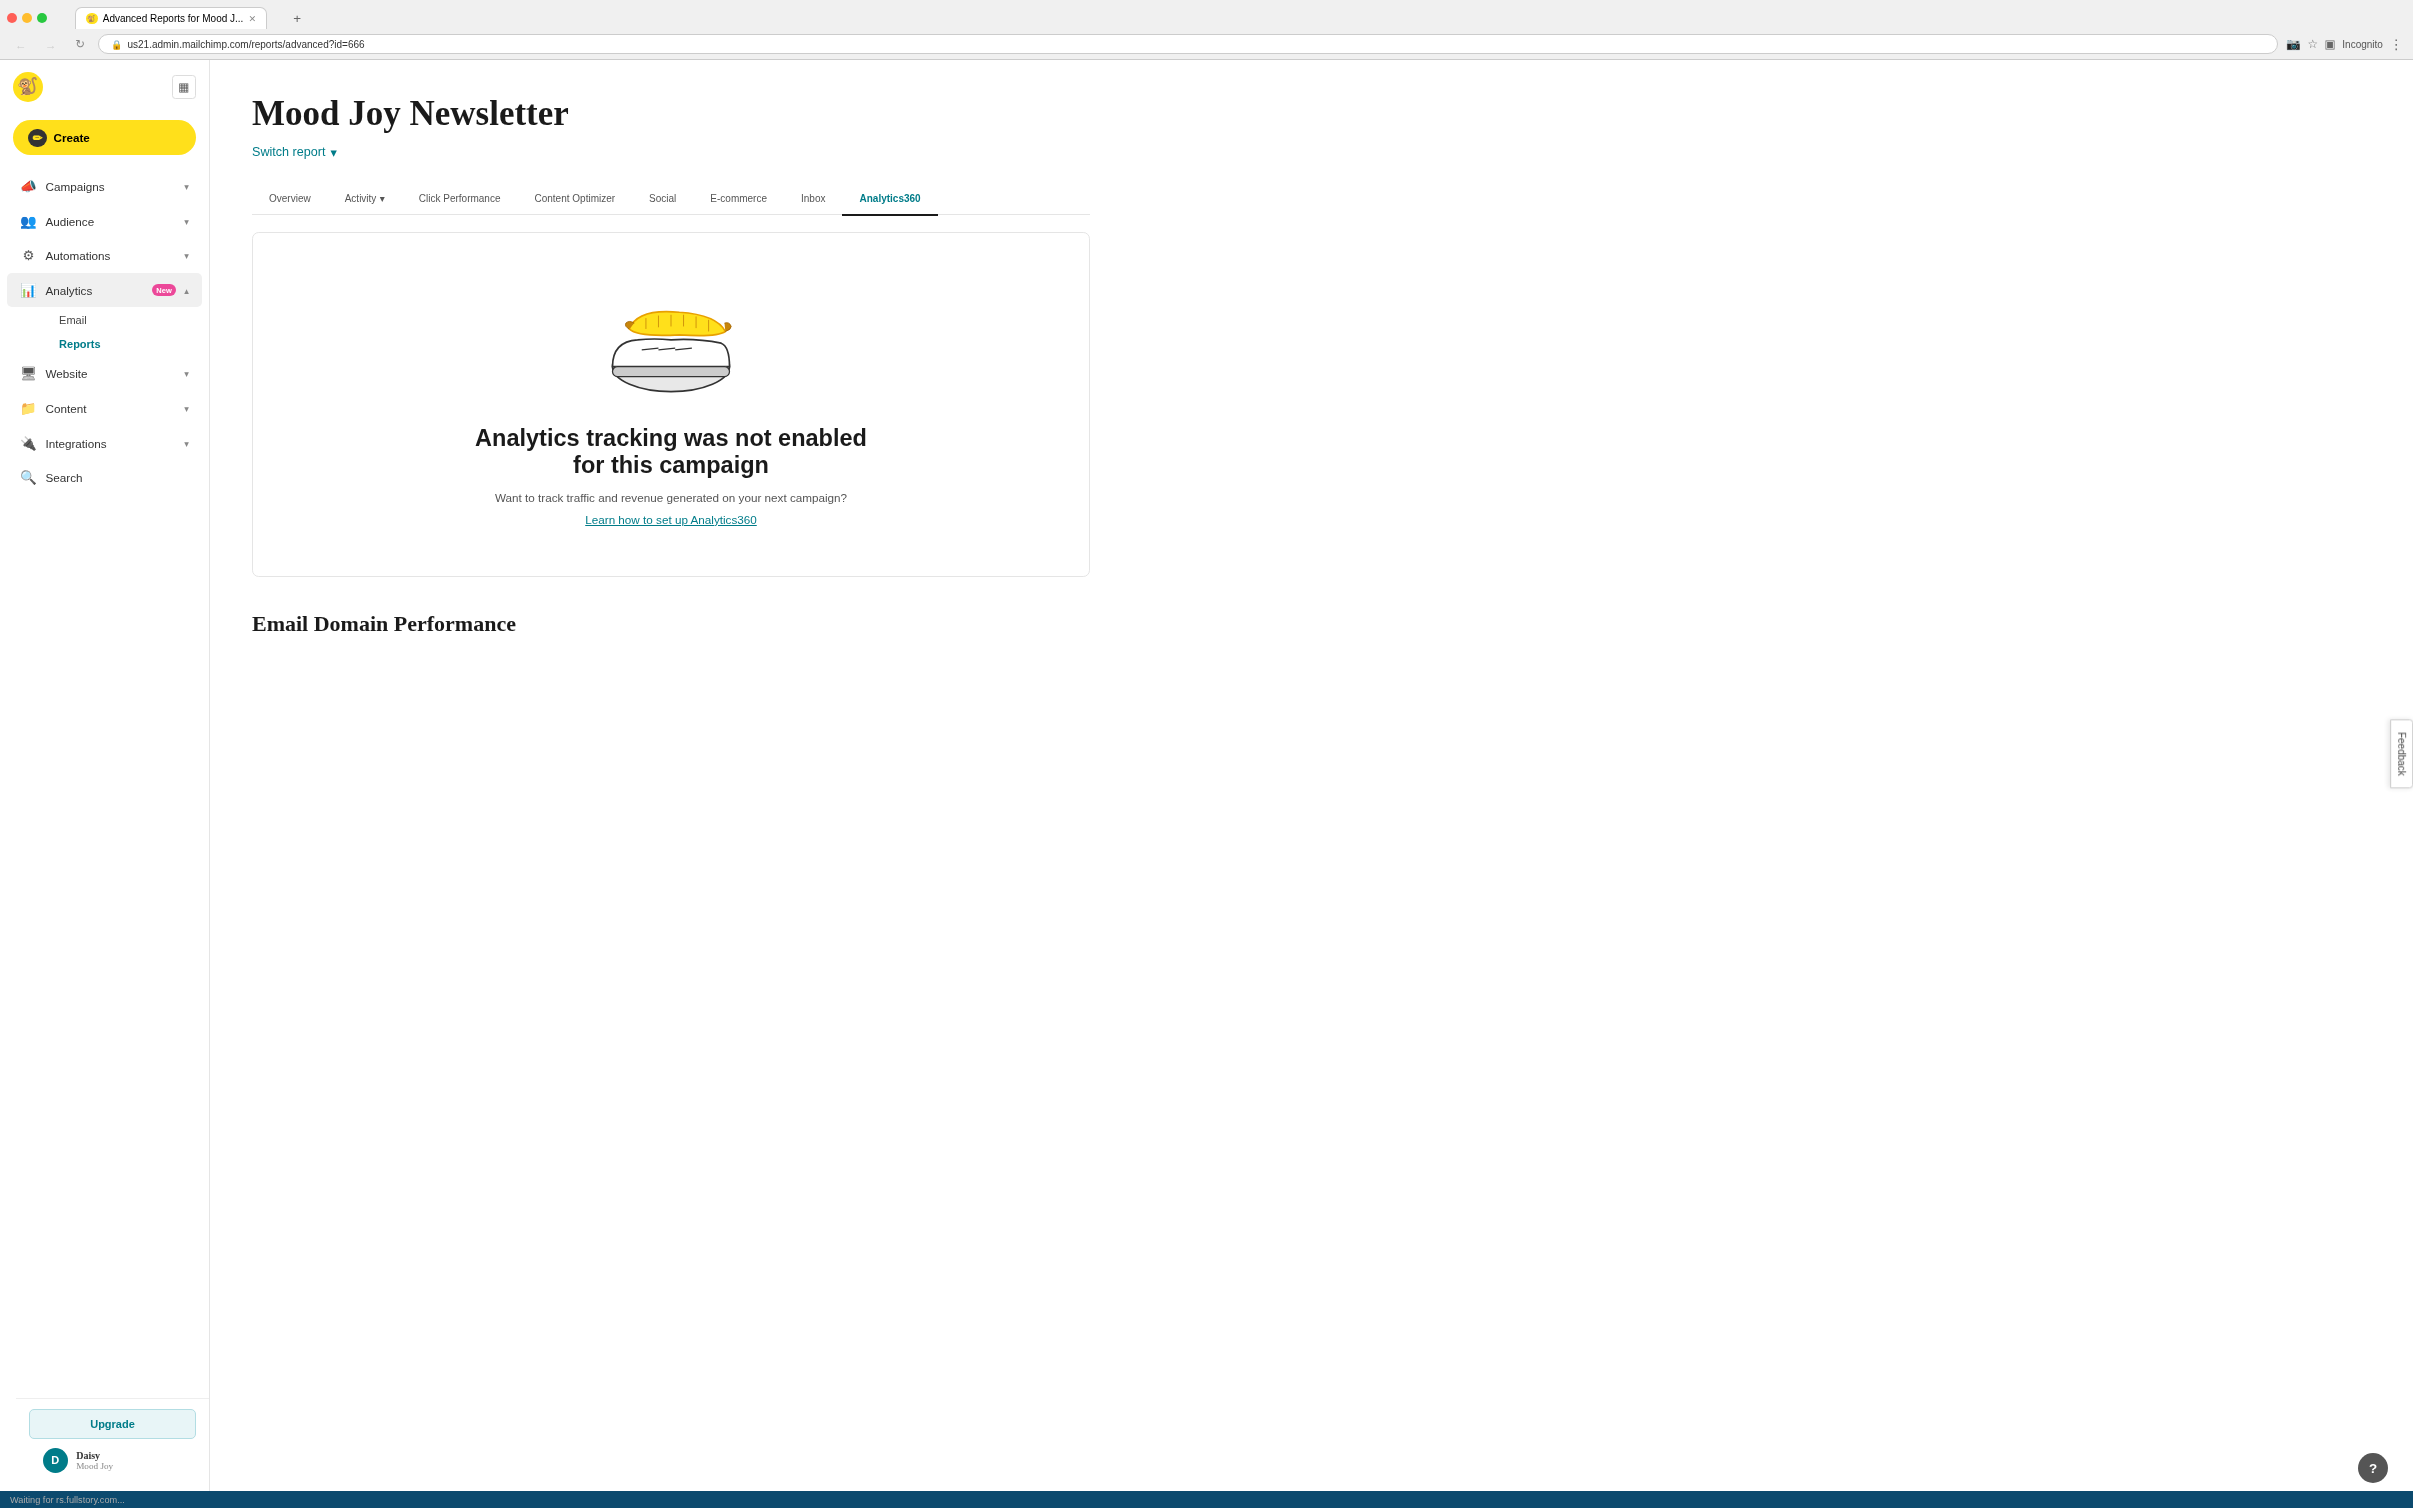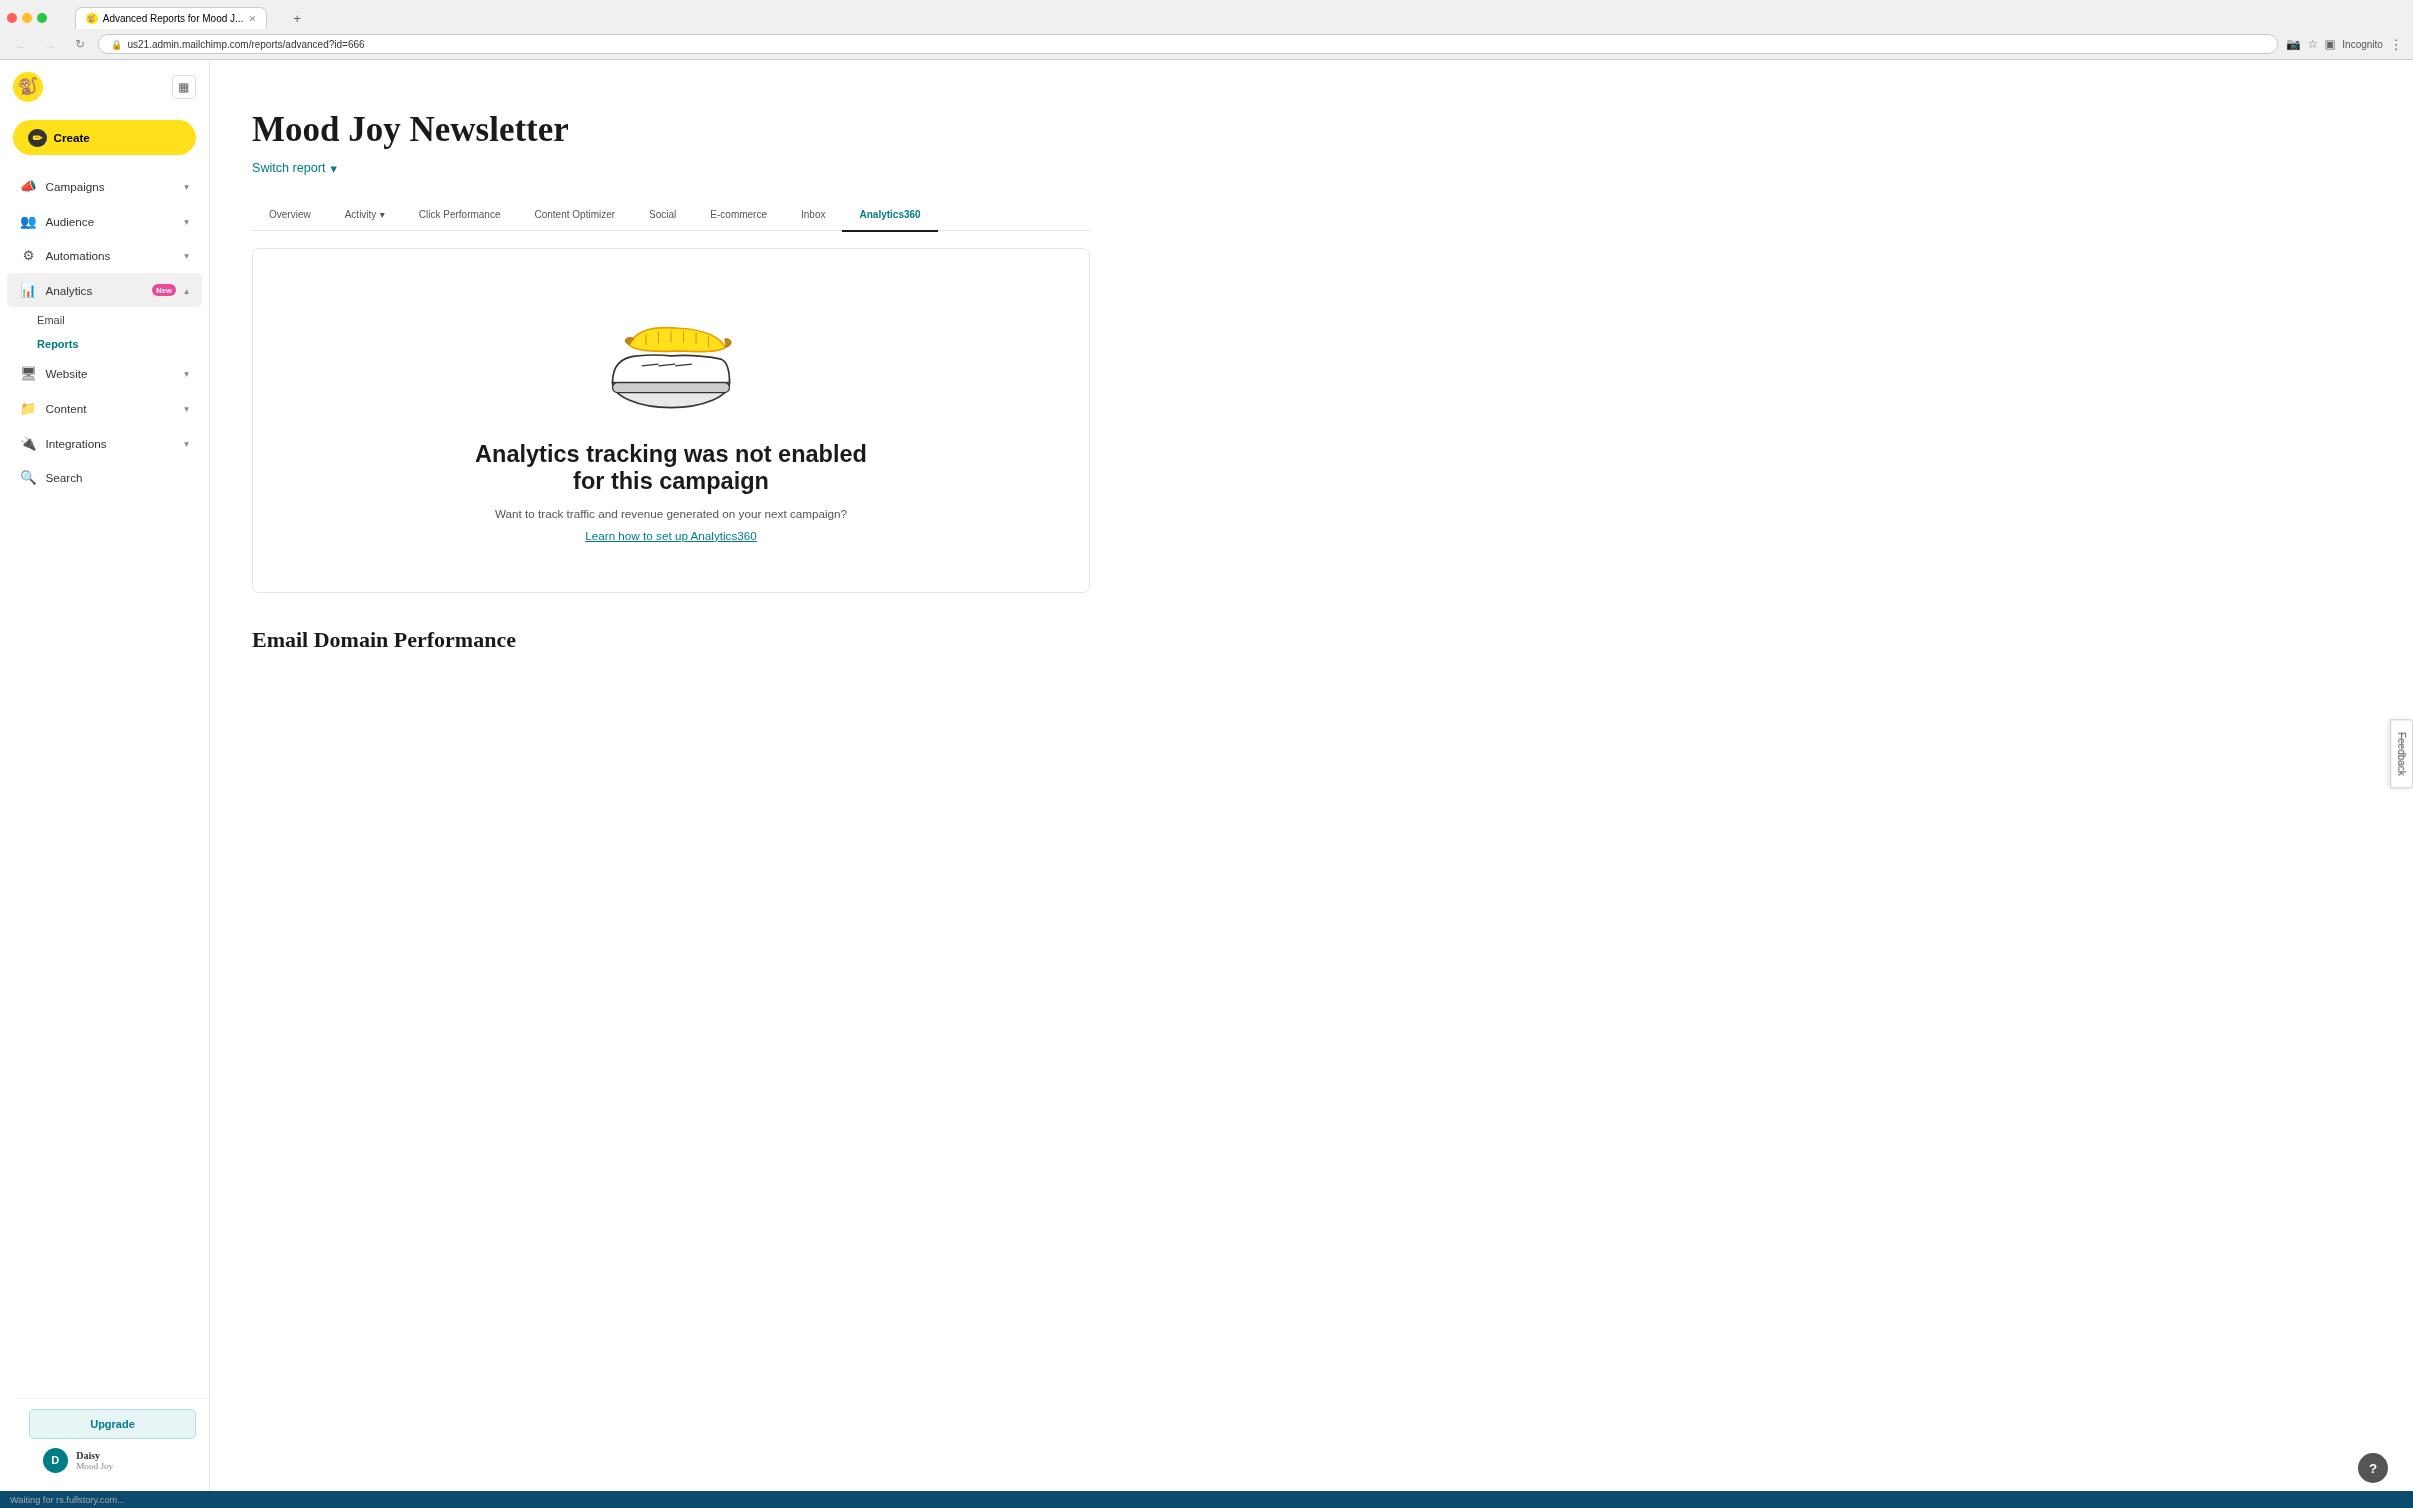--- a/index.html
+++ b/index.html
@@ -154,21 +154,21 @@
     .nav-label { flex: 1; font-weight: 500; }
     .nav-chevron { color: #888; font-size: 9.2px; }
     .nav-badge {
       background: #ec4899;
       color: #fff;
       font-size: 7.5px;
       padding: 1.7px 4.2px;
       border-radius: 8.4px;
       font-weight: 700;
     }
-    .nav-sub { padding-left: 17px; }
+    .nav-sub { padding-left: 39px; }
     .nav-sub-item {
       display: block;
       padding: 5.9px 13.4px;
       font-size: 11px;
       color: #444;
       cursor: pointer;
       border-radius: 3.4px;
       margin: 0.8px 6.7px;
     }
     .nav-sub-item.active { color: #007c89; font-weight: 600; }
@@ -208,21 +208,20 @@
     .user-info { font-size: 10px; font-family: Liberation Serif, serif; }
     .user-name { font-weight: 600; color: #333; }
     .user-org { color: #888; font-size: 9.2px; }
 
     
     .main-content {
       flex: 1;
       overflow-y: auto;
       background: #fff;
       position: relative;
-      margin-top: 16px;
     }
     .main-inner {
       padding: 34px 42px 34px;
       max-width: 922px;
     }
     .page-title {
       font-size: 35px;
       font-weight: 700;
       color: #1a1a1a;
       font-family: Georgia, 'Times New Roman', serif;

